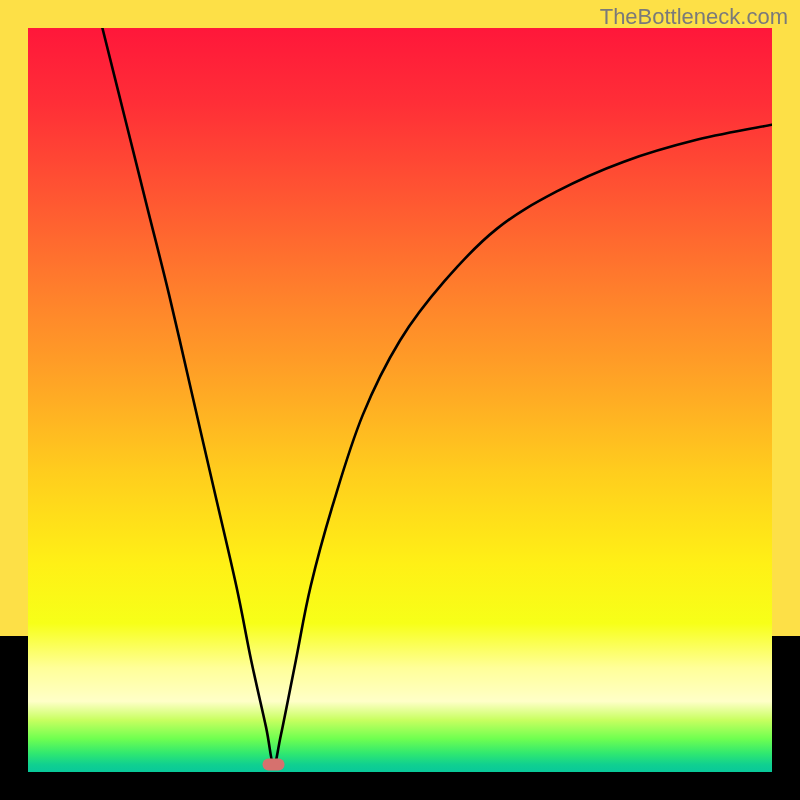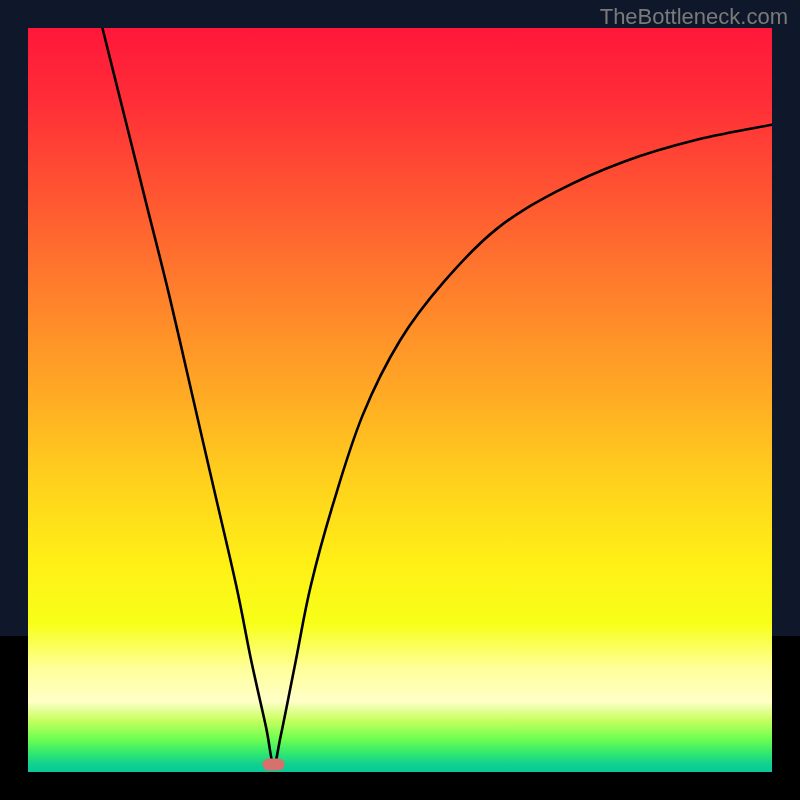--- a/index.html
+++ b/index.html
@@ -10,21 +10,21 @@
     background: #000000;
     overflow: hidden;
     font-family: Arial, Helvetica, sans-serif;
   }
   #frame {
     position: absolute;
     left: 0;
     top: 0;
     width: 800px;
     height: 636px;
-    background: #0f172a;
+    background: #fde047;
     text-align: center;
   }
   #plot-area {
     position: absolute;
     left: 28px;
     top: 28px;
     width: 744px;
     height: 744px;
   }
   #gradient-bg {

